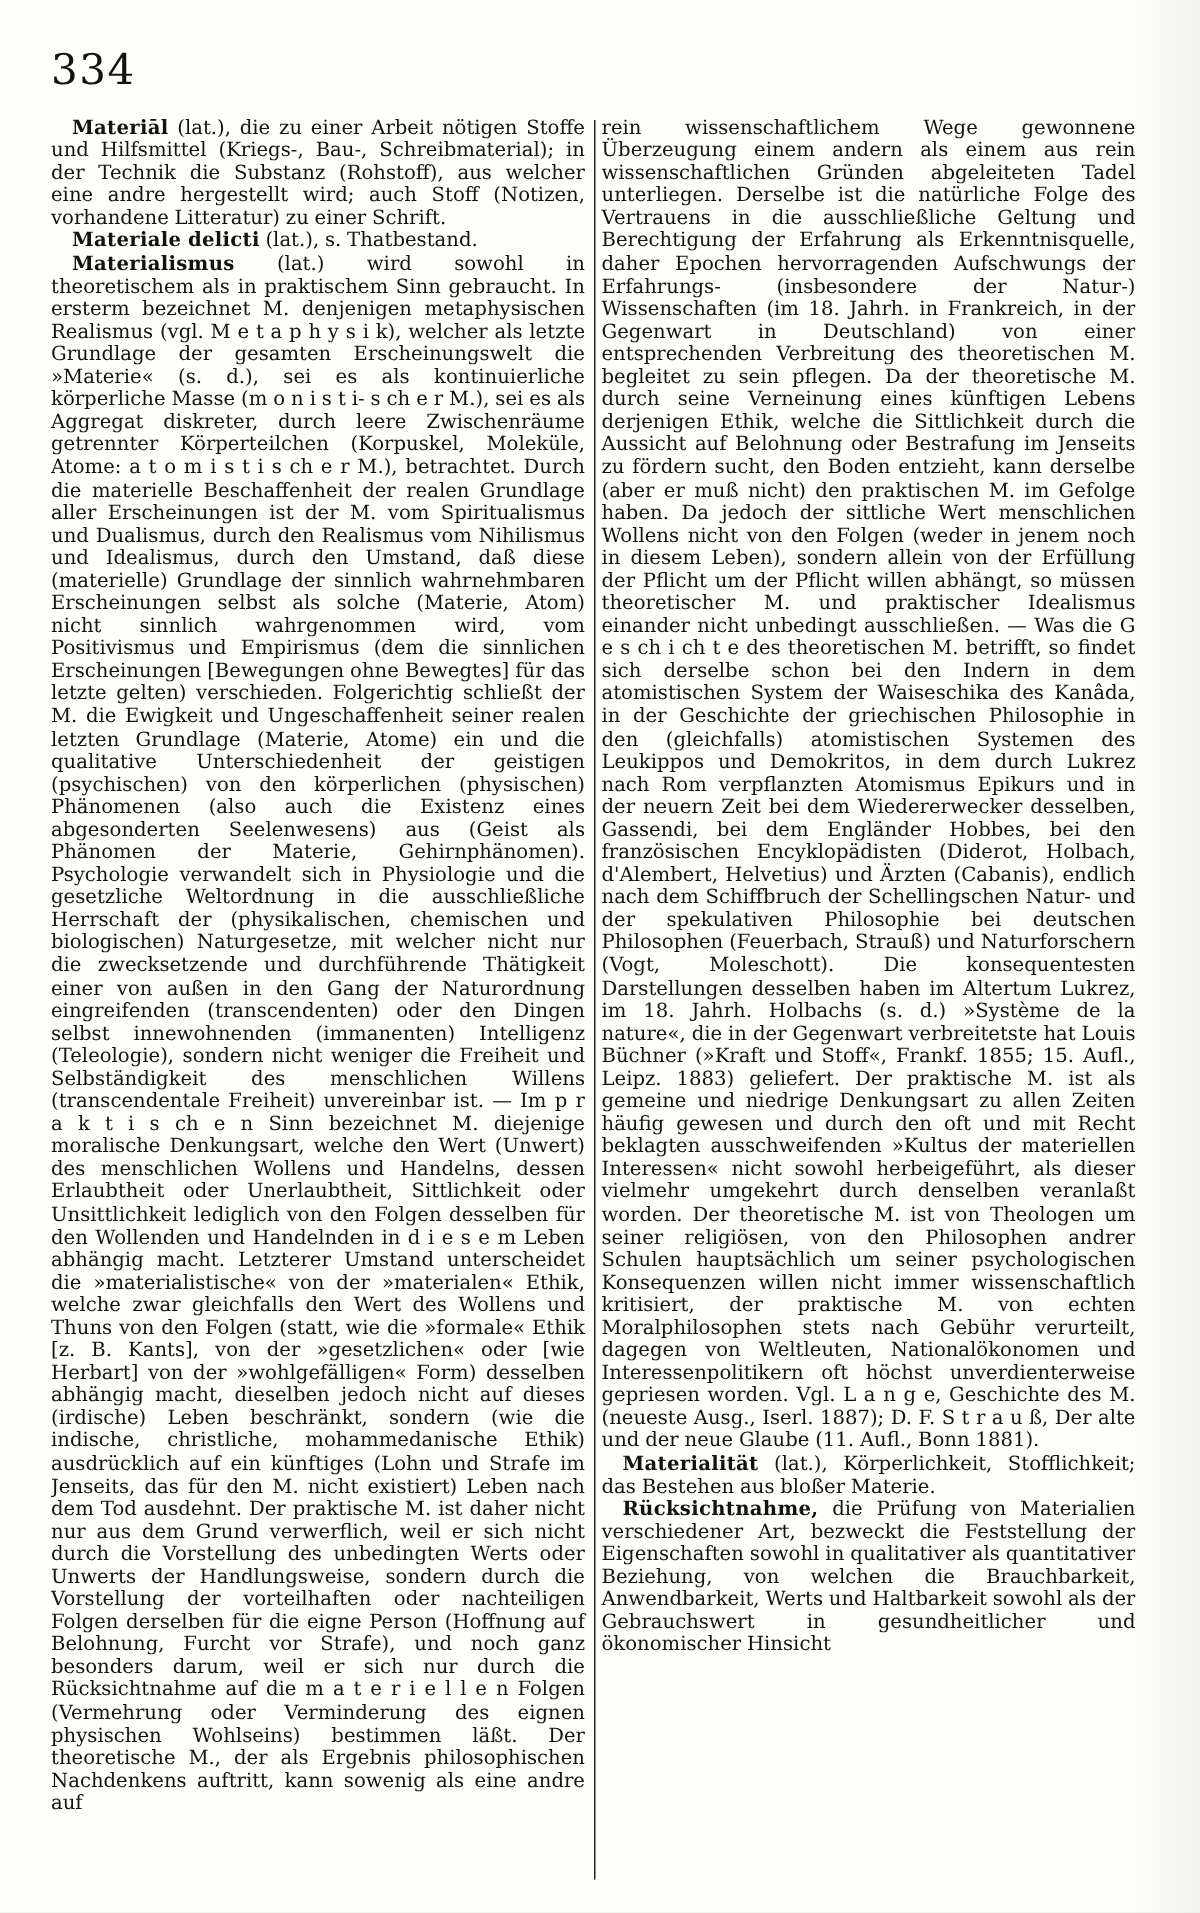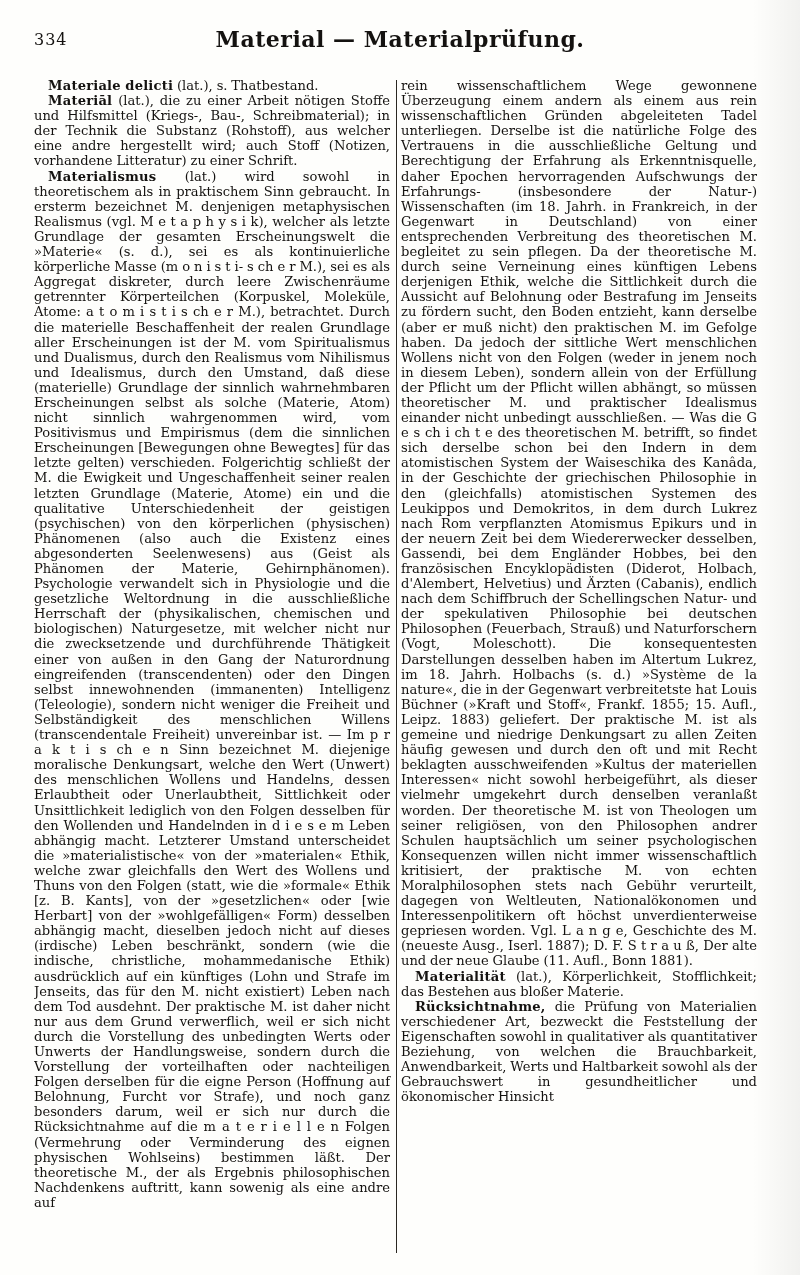--- a/index.html
+++ b/index.html
@@ -21,21 +21,21 @@
   }
   .page-header {
     position: relative;
     height: 46px;
     margin-top: 26px;
   }
   .page-number {
     position: absolute;
     left: 34px;
     top: 4px;
-    font-size: 16px;
+    font-size: 28px;
     font-weight: 400;
     letter-spacing: 1px;
   }
   .running-title {
     margin: 0;
     text-align: center;
     font-size: 22px;
     font-weight: 700;
     letter-spacing: 0.5px;
   }
@@ -78,28 +78,27 @@
     letter-spacing: 0.2px;
   }
 </style>
 </head>
 <body>
 
 <div class="page">
 
   <header class="page-header">
     <span class="page-number">334</span>
-    <h1 class="running-title">Material — Materialprüfung.</h1>
   </header>
 
   <main class="columns">
 
     <div class="column left">
+      <p class="entry"><b class="term">Materiāl</b><span> (lat.), die zu einer Arbeit nötigen Stoffe und Hilfsmittel (Kriegs-, Bau-, Schreibmaterial); in der Technik die Substanz (Rohstoff), aus welcher eine andre hergestellt wird; auch Stoff (Notizen, vorhandene Litteratur) zu einer Schrift.</span></p>
       <p class="entry"><b class="term">Materiale delicti</b><span> (lat.), s. Thatbestand.</span></p>
-      <p class="entry"><b class="term">Materiāl</b><span> (lat.), die zu einer Arbeit nötigen Stoffe und Hilfsmittel (Kriegs-, Bau-, Schreibmaterial); in der Technik die Substanz (Rohstoff), aus welcher eine andre hergestellt wird; auch Stoff (Notizen, vorhandene Litteratur) zu einer Schrift.</span></p>
       <p class="entry"><b class="term">Materialismus</b><span> (lat.) wird sowohl in theoretischem als in praktischem Sinn gebraucht. In ersterm bezeichnet M. denjenigen metaphysischen Realismus (vgl. M e t a p h y s i k), welcher als letzte Grundlage der gesamten Erscheinungswelt die »Materie« (s. d.), sei es als kontinuierliche körperliche Masse (m o n i s t i- s ch e r M.), sei es als Aggregat diskreter, durch leere Zwischenräume getrennter Körperteilchen (Korpuskel, Moleküle, Atome: a t o m i s t i s ch e r M.), betrachtet. Durch die materielle Beschaffenheit der realen Grundlage aller Erscheinungen ist der M. vom Spiritualismus und Dualismus, durch den Realismus vom Nihilismus und Idealismus, durch den Umstand, daß diese (materielle) Grundlage der sinnlich wahrnehmbaren Erscheinungen selbst als solche (Materie, Atom) nicht sinnlich wahrgenommen wird, vom Positivismus und Empirismus (dem die sinnlichen Erscheinungen [Bewegungen ohne Bewegtes] für das letzte gelten) verschieden. Folgerichtig schließt der M. die Ewigkeit und Ungeschaffenheit seiner realen letzten Grundlage (Materie, Atome) ein und die qualitative Unterschiedenheit der geistigen (psychischen) von den körperlichen (physischen) Phänomenen (also auch die Existenz eines abgesonderten Seelenwesens) aus (Geist als Phänomen der Materie, Gehirnphänomen). Psychologie verwandelt sich in Physiologie und die gesetzliche Weltordnung in die ausschließliche Herrschaft der (physikalischen, chemischen und biologischen) Naturgesetze, mit welcher nicht nur die zwecksetzende und durchführende Thätigkeit einer von außen in den Gang der Naturordnung eingreifenden (transcendenten) oder den Dingen selbst innewohnenden (immanenten) Intelligenz (Teleologie), sondern nicht weniger die Freiheit und Selbständigkeit des menschlichen Willens (transcendentale Freiheit) unvereinbar ist. — Im p r a k t i s ch e n Sinn bezeichnet M. diejenige moralische Denkungsart, welche den Wert (Unwert) des menschlichen Wollens und Handelns, dessen Erlaubtheit oder Unerlaubtheit, Sittlichkeit oder Unsittlichkeit lediglich von den Folgen desselben für den Wollenden und Handelnden in d i e s e m Leben abhängig macht. Letzterer Umstand unterscheidet die »materialistische« von der »materialen« Ethik, welche zwar gleichfalls den Wert des Wollens und Thuns von den Folgen (statt, wie die »formale« Ethik [z. B. Kants], von der »gesetzlichen« oder [wie Herbart] von der »wohlgefälligen« Form) desselben abhängig macht, dieselben jedoch nicht auf dieses (irdische) Leben beschränkt, sondern (wie die indische, christliche, mohammedanische Ethik) ausdrücklich auf ein künftiges (Lohn und Strafe im Jenseits, das für den M. nicht existiert) Leben nach dem Tod ausdehnt. Der praktische M. ist daher nicht nur aus dem Grund verwerflich, weil er sich nicht durch die Vorstellung des unbedingten Werts oder Unwerts der Handlungsweise, sondern durch die Vorstellung der vorteilhaften oder nachteiligen Folgen derselben für die eigne Person (Hoffnung auf Belohnung, Furcht vor Strafe), und noch ganz besonders darum, weil er sich nur durch die Rücksichtnahme auf die m a t e r i e l l e n Folgen (Vermehrung oder Verminderung des eignen physischen Wohlseins) bestimmen läßt. Der theoretische M., der als Ergebnis philosophischen Nachdenkens auftritt, kann sowenig als eine andre auf</span></p>
     </div>
 
     <div class="column-rule"></div>
 
     <div class="column right">
       <p class="cont"><span>rein wissenschaftlichem Wege gewonnene Überzeugung einem andern als einem aus rein wissenschaftlichen Gründen abgeleiteten Tadel unterliegen. Derselbe ist die natürliche Folge des Vertrauens in die ausschließliche Geltung und Berechtigung der Erfahrung als Erkenntnisquelle, daher Epochen hervorragenden Aufschwungs der Erfahrungs- (insbesondere der Natur-) Wissenschaften (im 18. Jahrh. in Frankreich, in der Gegenwart in Deutschland) von einer entsprechenden Verbreitung des theoretischen M. begleitet zu sein pflegen. Da der theoretische M. durch seine Verneinung eines künftigen Lebens derjenigen Ethik, welche die Sittlichkeit durch die Aussicht auf Belohnung oder Bestrafung im Jenseits zu fördern sucht, den Boden entzieht, kann derselbe (aber er muß nicht) den praktischen M. im Gefolge haben. Da jedoch der sittliche Wert menschlichen Wollens nicht von den Folgen (weder in jenem noch in diesem Leben), sondern allein von der Erfüllung der Pflicht um der Pflicht willen abhängt, so müssen theoretischer M. und praktischer Idealismus einander nicht unbedingt ausschließen. — Was die G e s ch i ch t e des theoretischen M. betrifft, so findet sich derselbe schon bei den Indern in dem atomistischen System der Waiseschika des Kanâda, in der Geschichte der griechischen Philosophie in den (gleichfalls) atomistischen Systemen des Leukippos und Demokritos, in dem durch Lukrez nach Rom verpflanzten Atomismus Epikurs und in der neuern Zeit bei dem Wiedererwecker desselben, Gassendi, bei dem Engländer Hobbes, bei den französischen Encyklopädisten (Diderot, Holbach, d'Alembert, Helvetius) und Ärzten (Cabanis), endlich nach dem Schiffbruch der Schellingschen Natur- und der spekulativen Philosophie bei deutschen Philosophen (Feuerbach, Strauß) und Naturforschern (Vogt, Moleschott). Die konsequentesten Darstellungen desselben haben im Altertum Lukrez, im 18. Jahrh. Holbachs (s. d.) »Système de la nature«, die in der Gegenwart verbreitetste hat Louis Büchner (»Kraft und Stoff«, Frankf. 1855; 15. Aufl., Leipz. 1883) geliefert. Der praktische M. ist als gemeine und niedrige Denkungsart zu allen Zeiten häufig gewesen und durch den oft und mit Recht beklagten ausschweifenden »Kultus der materiellen Interessen« nicht sowohl herbeigeführt, als dieser vielmehr umgekehrt durch denselben veranlaßt worden. Der theoretische M. ist von Theologen um seiner religiösen, von den Philosophen andrer Schulen hauptsächlich um seiner psychologischen Konsequenzen willen nicht immer wissenschaftlich kritisiert, der praktische M. von echten Moralphilosophen stets nach Gebühr verurteilt, dagegen von Weltleuten, Nationalökonomen und Interessenpolitikern oft höchst unverdienterweise gepriesen worden. Vgl. L a n g e, Geschichte des M. (neueste Ausg., Iserl. 1887); D. F. S t r a u ß, Der alte und der neue Glaube (11. Aufl., Bonn 1881).</span></p>
       <p class="entry"><b class="term">Materialität</b><span> (lat.), Körperlichkeit, Stofflichkeit; das Bestehen aus bloßer Materie.</span></p>
       <p class="entry"><b class="term">Rücksichtnahme,</b><span> die Prüfung von Materialien verschiedener Art, bezweckt die Feststellung der Eigenschaften sowohl in qualitativer als quantitativer Beziehung, von welchen die Brauchbarkeit, Anwendbarkeit, Werts und Haltbarkeit sowohl als der Gebrauchswert in gesundheitlicher und ökonomischer Hinsicht</span></p>
     </div>

